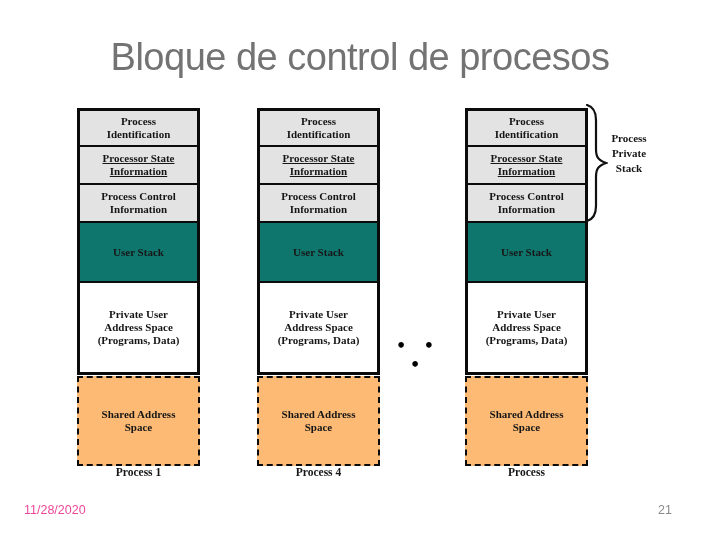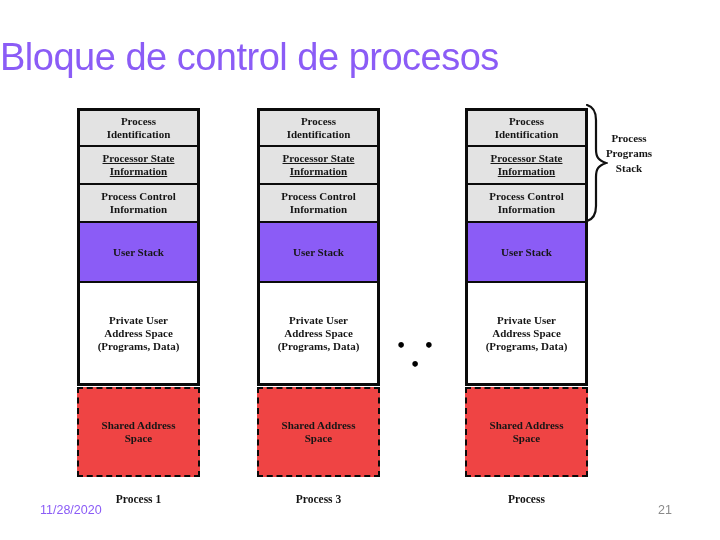--- a/index.html
+++ b/index.html
@@ -10,24 +10,25 @@
     font-family:"Liberation Sans", sans-serif;
     overflow:hidden;
   }
   .slide{position:absolute;inset:0;}
 
   
   .title{
     position:absolute;
     top:36px;left:0;right:0;
     margin:0;
+    text-align:center;
     font-size:38px;
     font-weight:normal;
     letter-spacing:-0.5px;
-    color:#8b5cf6;
+    color:#737373;
     font-family:"Liberation Sans", sans-serif;
   }
 
   
   .figure{
     position:absolute;inset:0;
     font-family:"Liberation Serif", serif;
     font-weight:bold;
     color:#161616;
   }
@@ -52,39 +53,39 @@
     text-align:center;
     font-size:11px;
     line-height:13px;
     border-bottom:2px solid #0b0b0b;
   }
   .sec span{display:block;}
   .sec.gray{background:#e3e3e3;}
   .sec-id{height:34px;}
   .sec-ps{height:36px;text-decoration:underline;}
   .sec-pc{height:36px;}
-  .sec-us{height:58px;background:#8b5cf6;}
-  .sec-pu{height:100px;border-bottom:none;background:#ffffff;}
+  .sec-us{height:58px;background:#0f766e;}
+  .sec-pu{height:89px;border-bottom:none;background:#ffffff;}
 
   .shared{
     margin-top:1px;
     height:90px;
     border:2.5px dashed #0b0b0b;
     box-sizing:border-box;
     display:flex;
     flex-direction:column;
     justify-content:center;
     align-items:center;
     text-align:center;
     font-size:11px;
     line-height:13px;
-    background:#ef4444;
+    background:#fdba74;
   }
   .col-label{
-    margin-top:16px;
+    margin-top:0;
     text-align:center;
     font-size:11.5px;
   }
 
   
   .dots{
     position:absolute;
     left:386px;
     top:336px;
     width:64px;
@@ -108,24 +109,24 @@
     width:52px;
     text-align:center;
     font-size:11px;
     line-height:15px;
   }
   .brace-label span{display:block;}
 
   
   .footer-date{
     position:absolute;
-    left:40px;
+    left:24px;
     top:503px;
     font-size:12.5px;
-    color:#8b5cf6;
+    color:#ec4899;
   }
   .footer-page{
     position:absolute;
     right:48px;
     top:503px;
     font-size:12.5px;
     color:#8a8a8a;
     margin-left:42px;
   }
 </style>
@@ -188,21 +189,21 @@
         <div class="sec sec-pu">
           <span>Private User</span>
           <span>Address Space</span>
           <span>(Programs, Data)</span>
         </div>
       </div>
       <div class="shared">
         <span>Shared Address</span>
         <span>Space</span>
       </div>
-      <div class="col-label">Process 3</div>
+      <div class="col-label">Process 4</div>
     </div>
 
     <div class="dots">• • •</div>
 
     <div class="col col-3">
       <div class="stack">
         <div class="sec gray sec-id">
           <span>Process</span>
           <span>Identification</span>
         </div>
@@ -228,21 +229,21 @@
         <span>Space</span>
       </div>
       <div class="col-label">Process</div>
     </div>
 
     <svg class="brace" width="22" height="118" viewBox="0 0 22 118">
       <path d="M 1 1 C 8 3, 10 8, 10 16 L 10 45 C 10 53, 12 56, 20 59 C 12 62, 10 65, 10 73 L 10 102 C 10 110, 8 115, 1 117" fill="none" stroke="#111111" stroke-width="2.2" stroke-linecap="round"></path>
     </svg>
     <div class="brace-label">
       <span>Process</span>
-      <span>Programs</span>
+      <span>Private</span>
       <span>Stack</span>
     </div>
 
   </div>
 
   <div class="footer-date">11/28/2020</div>
   <div class="footer-page">21</div>
 
 </div>
 

